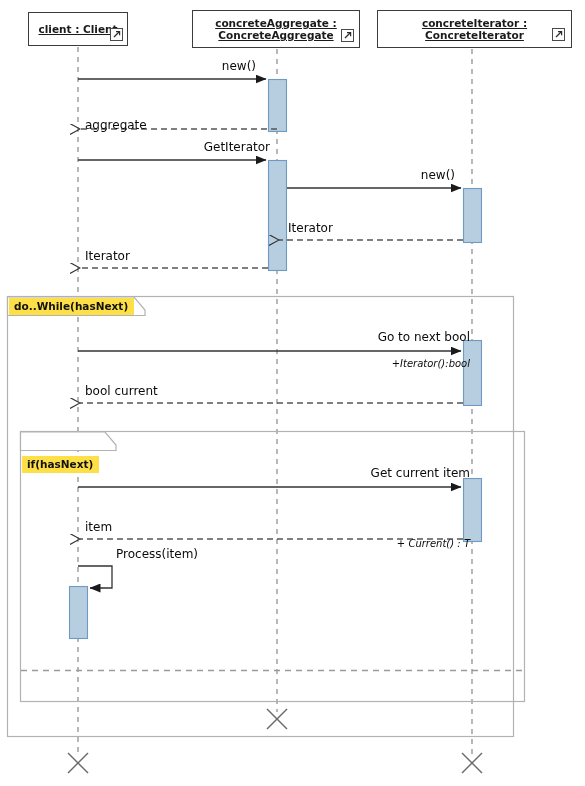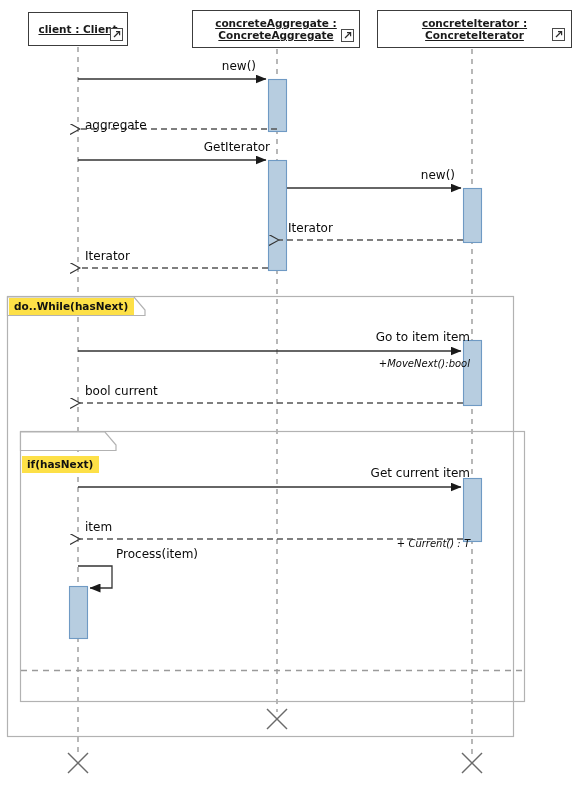--- a/index.html
+++ b/index.html
@@ -203,23 +203,23 @@
   <div class="msg-label" style="left:85px; top:112px;margin-top:8px;">aggregate</div>
 
   <div class="msg-label right" style="left:270px; top:142px;">GetIterator</div>
 
   <div class="msg-label right" style="left:455px; top:170px;">new()</div>
 
   <div class="msg-label" style="left:288px; top:223px;">Iterator</div>
 
   <div class="msg-label" style="left:85px; top:251px;">Iterator</div>
 
-  <div class="msg-label right" style="left:470px; top:332px;">Go to item item</div>
-
-  <div class="msg-label right italic" style="left:470px; top:358px;">+MoveNext():bool</div>
+  <div class="msg-label right" style="left:470px; top:332px;">Go to next bool</div>
+
+  <div class="msg-label right italic" style="left:470px; top:358px;">+Iterator():bool</div>
 
   <div class="msg-label" style="left:85px; top:386px;">bool current</div>
 
   <div class="msg-label right" style="left:470px; top:468px;">Get current item</div>
 
   <div class="msg-label right italic" style="left:470px; top:494px;margin-top:44px;">+ Current() : T</div>
 
   <div class="msg-label" style="left:85px; top:522px;">item</div>
 
   <div class="msg-label" style="left:84px; top:549px;padding-left:32px;">Process(item)</div>

